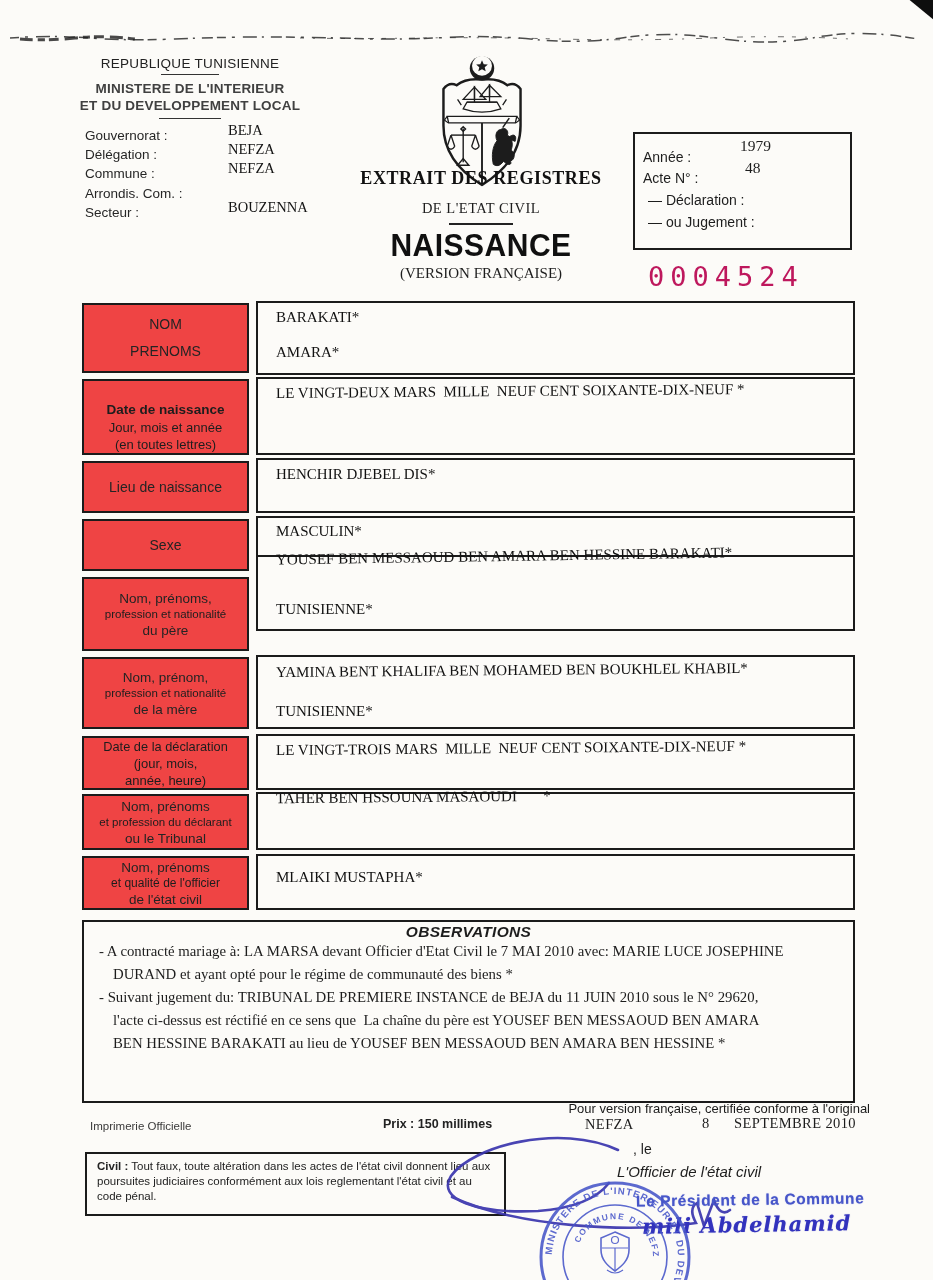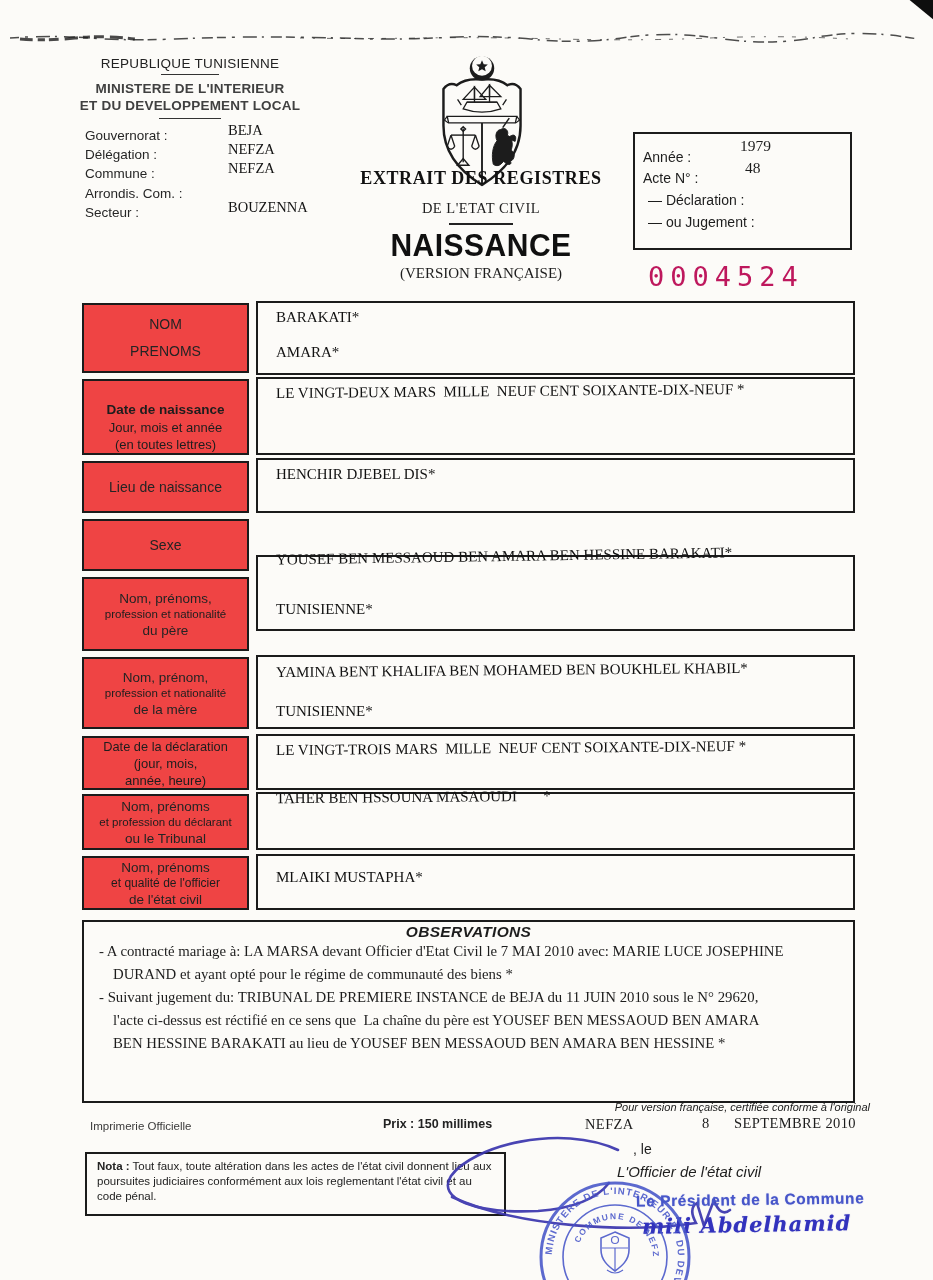--- a/index.html
+++ b/index.html
@@ -44,21 +44,21 @@
     white-space:pre;color:#121212;}
   .sk1{transform:rotate(-0.5deg);}
   .sk2{transform:rotate(-0.9deg);}
   
   .obs-box{left:82px;top:920px;width:769px;height:179px;border:2px solid #1b1b1b;}
   .obs-title{position:absolute;top:1px;left:0;width:100%;text-align:center;
     font-weight:700;font-style:italic;font-size:15.5px;letter-spacing:.3px;}
   .obs-line{position:absolute;left:15px;font-family:"Liberation Serif",serif;font-size:14.8px;white-space:pre;}
   .obs-indent{left:29px;}
   
-  .cert{left:498px;top:1101px;width:372px;text-align:right;font-style:italic;font-size:11px;color:#1a1a1a;}
+  .cert{left:498px;top:1101px;width:372px;text-align:right;font-size:13px;color:#1a1a1a;}
   .date-place{font-family:"Liberation Serif",serif;font-size:14.5px;letter-spacing:.4px;}
   .imprimerie{left:90px;top:1120px;font-size:11.5px;color:#3a3a3a;}
   .prix{left:383px;top:1117px;font-size:12.5px;font-weight:700;color:#222;}
   .le{left:633px;top:1141px;font-size:14px;}
   .officier{left:617px;top:1163px;font-style:italic;font-size:15px;}
   .nota-box{left:85px;top:1152px;width:421px;height:64px;border:2px solid #1b1b1b;
     padding:5px 8px 0 10px;box-sizing:border-box;font-size:11.5px;line-height:15px;color:#232323;}
   .nota-box b{font-weight:700;}
   .president{left:636px;top:1191px;font-size:15.5px;font-weight:700;letter-spacing:.6px;
     transform:rotate(-0.8deg);text-shadow:0 0 1px rgba(70,85,205,.6);}
@@ -190,20 +190,23 @@
   <div class="row-label" style="top:461px;height:48px">
     <div class="lbl" style="font-size:14px">Lieu de naissance</div>
   </div>
   <div class="row-value" style="top:458px;height:51px">
     <div class="val" style="top:6px">HENCHIR DJEBEL DIS*</div>
   </div>
 
   <div class="row-label" style="top:519px;height:48px">
     <div class="lbl" style="font-size:14px">Sexe</div>
   </div>
+  <div class="row-value" style="top:516px;height:51px">
+    <div class="val" style="top:5px">MASCULIN*</div>
+  </div>
 
   <div class="row-label" style="top:577px;height:70px">
     <div class="lbl">Nom, prénoms,</div>
     <div class="lbl-sm">profession et  nationalité</div>
     <div class="lbl">du père</div>
   </div>
   <div class="row-value" style="top:555px;height:72px">
     <div class="val sk2" style="top:-9px">YOUSEF BEN MESSAOUD BEN AMARA BEN HESSINE BARAKATI*</div>
     <div class="val" style="top:44px">TUNISIENNE*</div>
   </div>
@@ -258,21 +261,21 @@
   <span class="abs date-place" style="left:585px;top:1116px">NEFZA</span>
   <span class="abs date-place" style="left:702px;top:1115px">8</span>
   <span class="abs date-place" style="left:734px;top:1115px">SEPTEMBRE 2010</span>
 
   <div class="abs imprimerie">Imprimerie Officielle</div>
   <div class="abs prix">Prix : 150 millimes</div>
   <div class="abs le">, le</div>
   <div class="abs officier">L'Officier de l'état civil</div>
 
   <div class="abs nota-box">
-    <b>Nota :</b><span> Tout faux, toute altération dans les actes de l'état civil donnent lieu aux poursuites judiciaires conformément aux lois reglementant l'état civil et au code pénal.</span>
+    <b>Civil :</b><span> Tout faux, toute altération dans les actes de l'état civil donnent lieu aux poursuites judiciaires conformément aux lois reglementant l'état civil et au code pénal.</span>
   </div>
 
   <svg class="abs" style="left:0;top:0" width="933" height="1280">
     <g stroke="#3a35ae" stroke-width="2.6" fill="none" stroke-linecap="round" opacity="0.92">
       <path d="M618 1150 C560 1123, 472 1146, 451 1176 C436 1199, 476 1214, 538 1211 C578 1208, 599 1196, 609 1183"></path>
       <path d="M452 1197 C520 1228, 632 1233, 696 1223 C690 1212, 692 1206, 697 1203 L704 1226 L714 1200 C718 1212, 724 1215, 730 1210"></path>
     </g>
   </svg>
 
   <div class="abs president" style="color:#4756c9">Le Président de la Commune</div>

